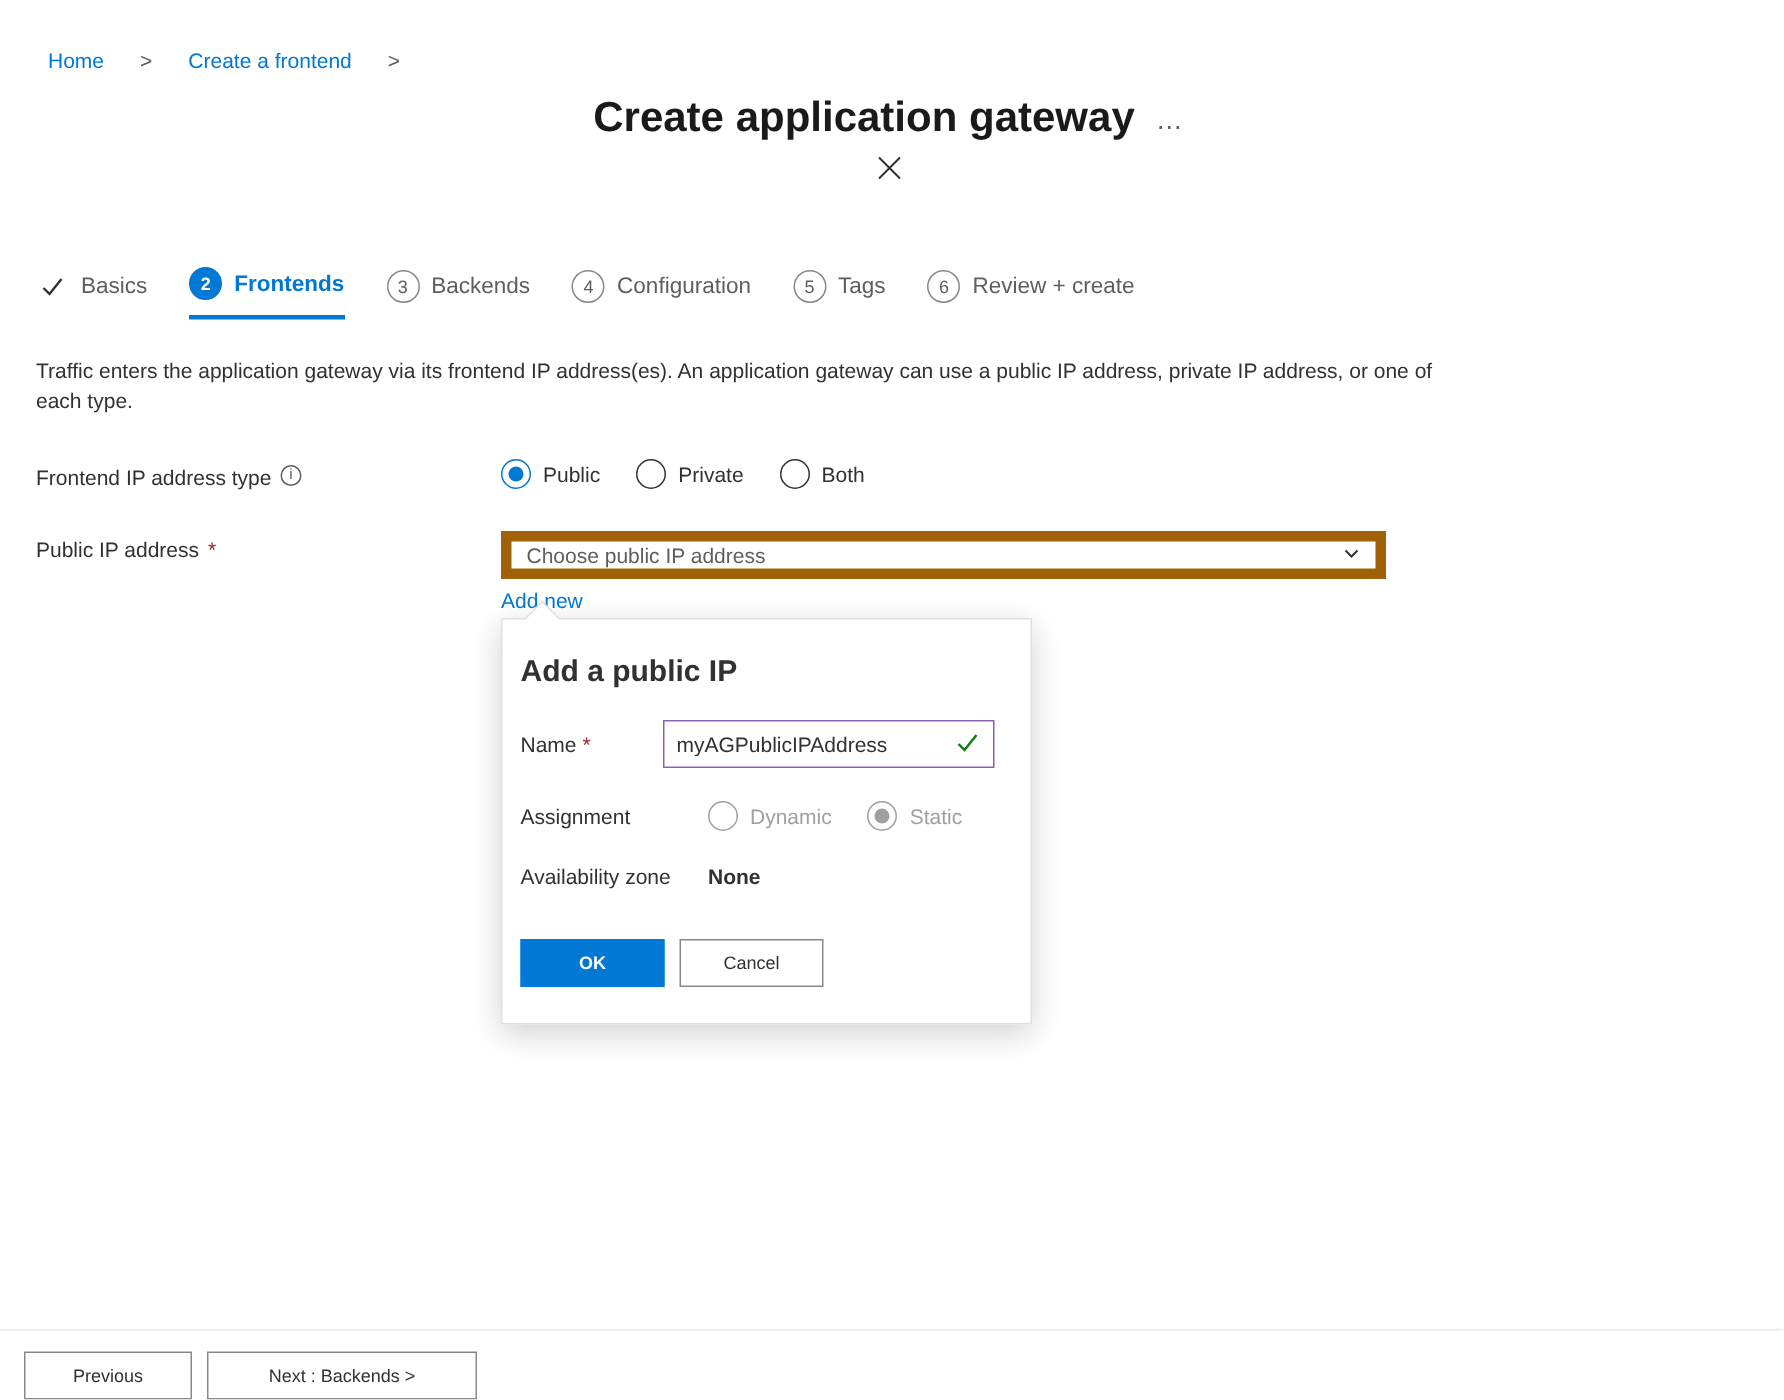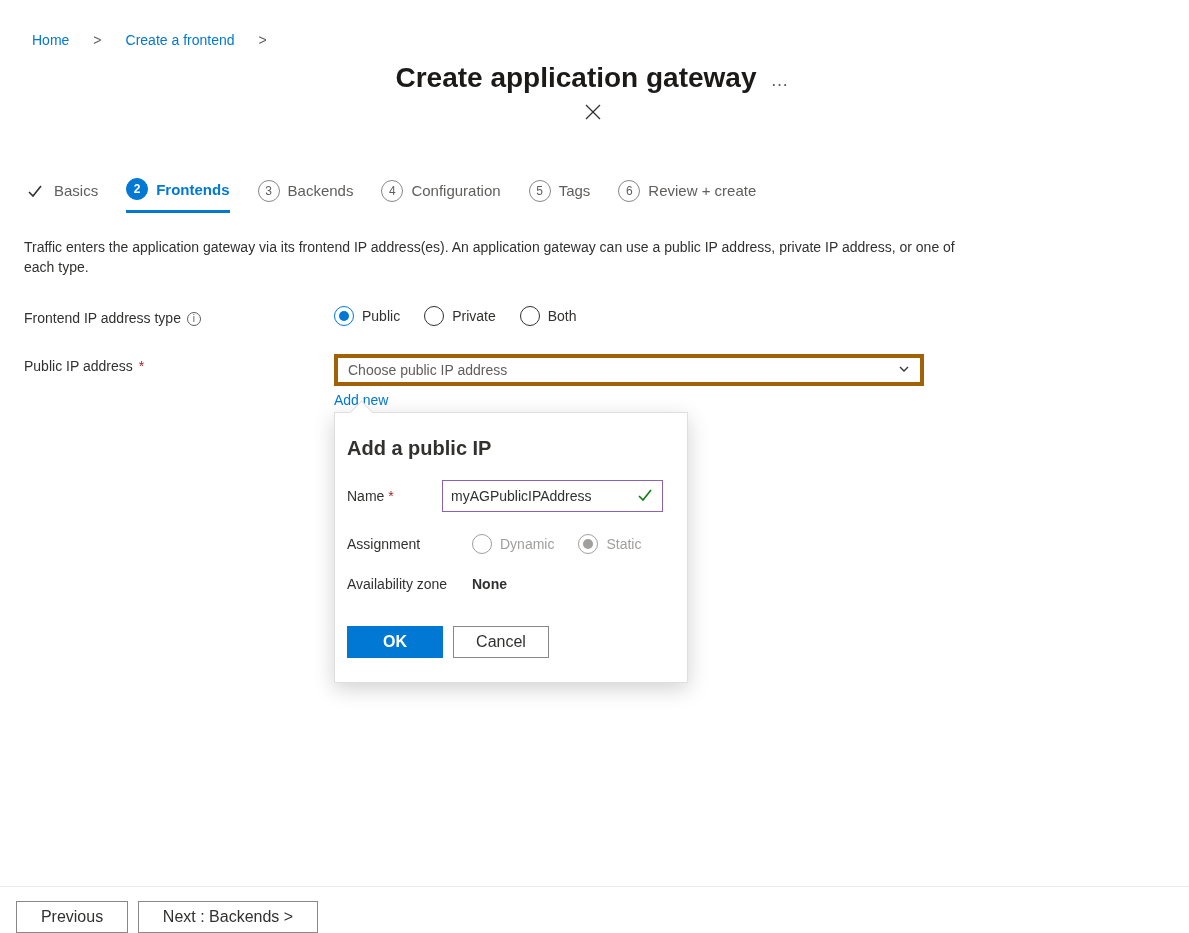--- a/index.html
+++ b/index.html
@@ -74,21 +74,21 @@
   .content { padding: 24px 24px 0 24px; max-width: 980px; }
   .intro { color:#323130; line-height:1.45; font-size:14px; }
 
   .form-row {
     display:flex;
     align-items:flex-start;
     margin-top: 28px;
   }
   .form-label {
     width: 310px;
-    display:flex; align-items:flex-end; gap:6px;
+    display:flex; align-items:flex-start; gap:6px;
     padding-top:4px;
   }
   .req { color:#a4262c; }
   .info-icon {
     width:14px; height:14px; border:1px solid #605e5c; border-radius:50%;
     display:inline-flex; align-items:center; justify-content:center;
     font-size:10px; color:#605e5c; cursor:pointer;
   }
 
   .radio-group { display:flex; gap:24px; align-items:center; }
@@ -102,21 +102,21 @@
   .radio.selected .radio-outer { border-color:#0078d4; }
   .radio.selected .radio-inner {
     width:10px; height:10px; background:#0078d4; border-radius:50%;
   }
   .radio.disabled { color:#a19f9d; cursor:default; }
   .radio.disabled .radio-outer { border-color:#a19f9d; }
   .radio.disabled.selected .radio-inner { background:#a19f9d; }
 
   .select-wrap { position:relative; width: 590px; }
   .select-box {
-    width:100%; height:32px; border:4px solid #a16207;
+    width:100%; height:32px; border:7px solid #a16207;
     display:flex; align-items:center; justify-content:space-between;
     padding: 0 10px; cursor:pointer; color:#605e5c;
   }
   .chev { color:#323130; }
   .addnew { display:inline-block; margin-top:6px; font-size:14px; }
 
   .popover {
     position:absolute; top:58px; left:0;
     width:354px; background:#fff;
     box-shadow: 0 6px 20px rgba(0,0,0,0.18);
@@ -139,21 +139,21 @@
   }
   .check-icon {
     position:absolute; right:10px; top:7px; color:#107c10;
   }
   .input-wrap { position:relative; flex:1; display:flex; }
   .pop-value { color:#323130;font-weight:bold; }
 
   .pop-buttons { display:flex; gap:10px; margin-top:34px; }
   .btn {
     height:32px; min-width:96px; padding:0 16px; border:1px solid #8a8886;
-    background:#fff; cursor:pointer; font-size:16px; color:#323130;
+    background:#fff; cursor:pointer; font-size:12px; color:#323130;
   }
   .btn.primary { background:#0078d4; border-color:#0078d4; color:#fff; font-weight:600; }
 
   .footer {
     position:absolute; bottom:0; left:0; right:0;
     border-top:1px solid #edebe9;
     padding:14px 16px 0 16px;
     display:flex; gap:10px;
     background:#fff;
   }

